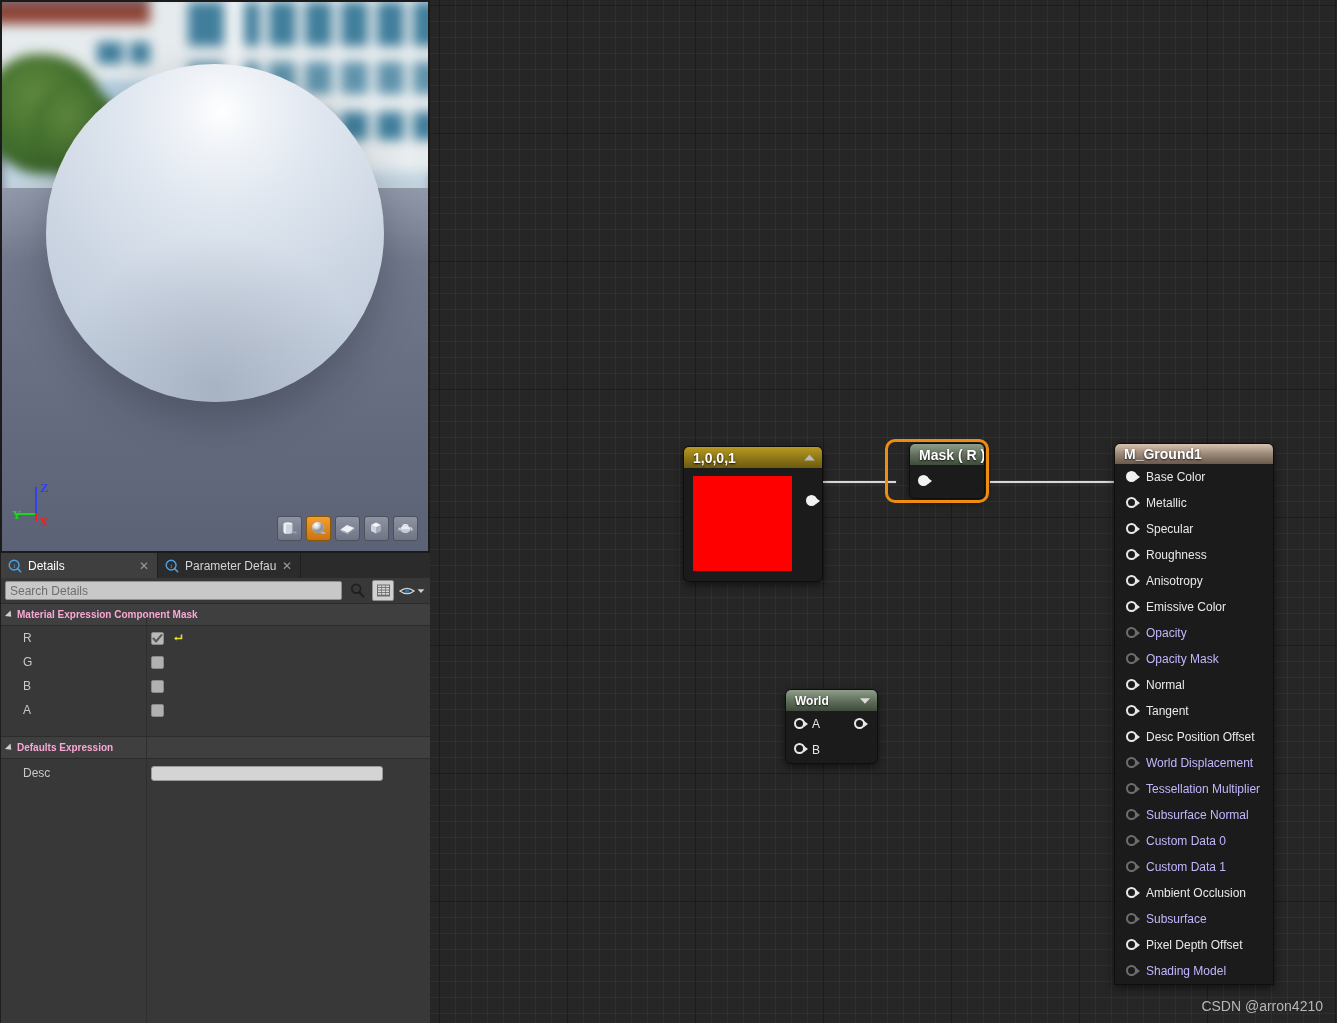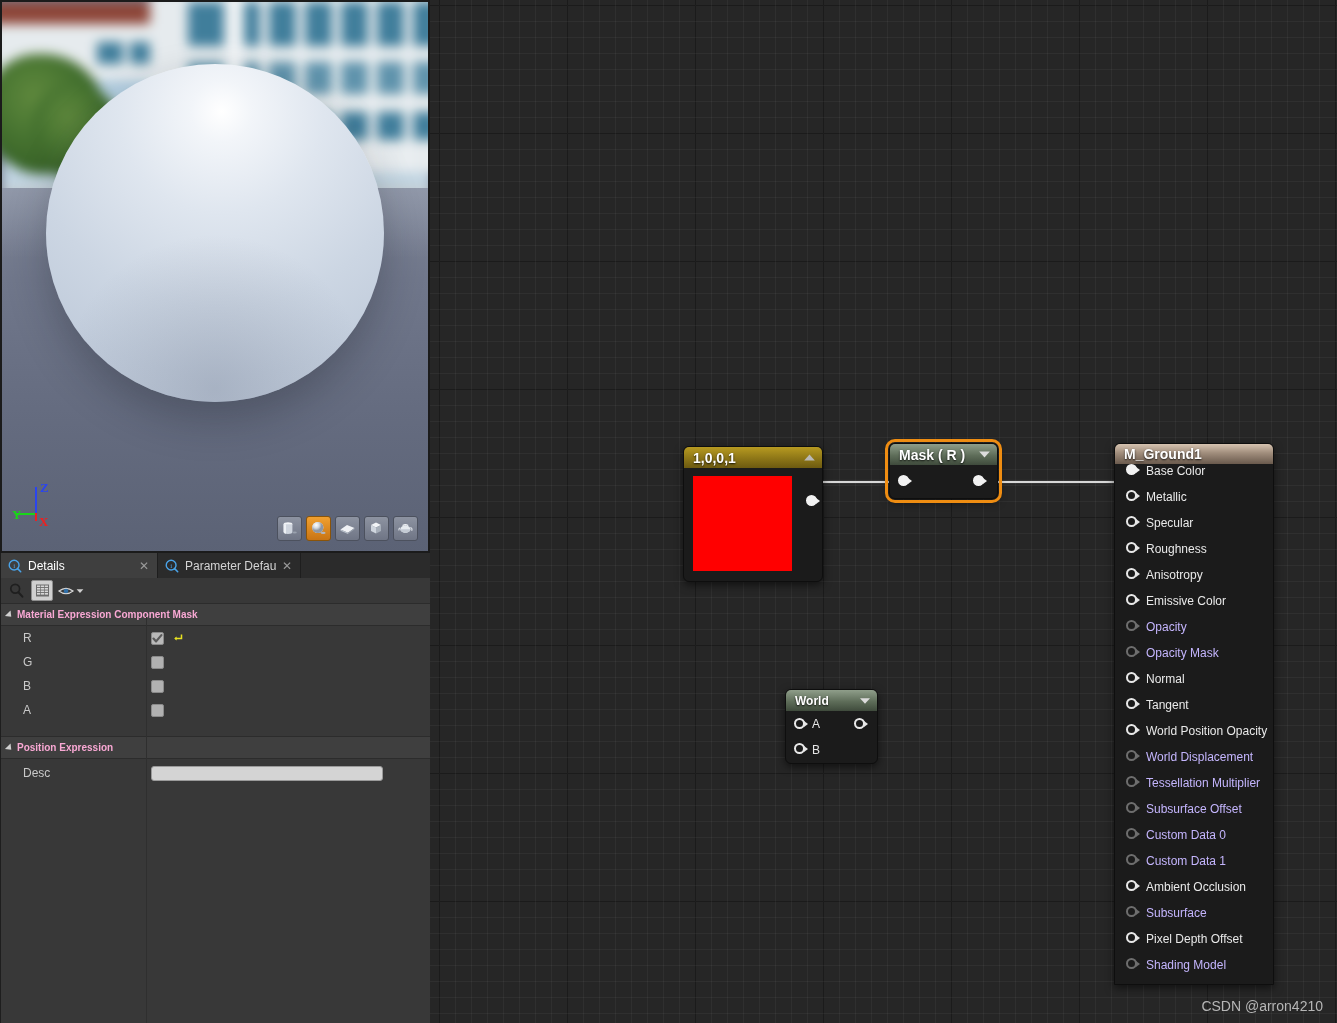--- a/index.html
+++ b/index.html
@@ -216,21 +216,21 @@
   #node-const .node-head{
     background: linear-gradient(180deg,#b79a21 0%, #8d7617 55%, #6d5a10 100%);
   }
   #const-swatch{
     margin:8px 9px 10px 9px; width:99px; height:95px;
   }
   #const-body-row{ display:flex; }
   #const-out{ flex:1; position:relative; }
 
   
-  #node-mask{ left:459px; top:443px; width:109px; }
+  #node-mask{ left:459px; top:443px; width:96px;padding-left:20px; }
   #node-mask .sel-ring{
     position:absolute; inset:-4px; border:3px solid #ef8d12;
     border-radius:10px; pointer-events:none;
   }
   #node-mask .node-head{
     background: linear-gradient(180deg,#8f9e8a 0%, #5e6d59 55%, #3f4b3c 100%);
   }
   #mask-pins{ height:33px; position:relative; }
 
   
@@ -243,21 +243,21 @@
   .ap-row .lbl{ font-size:12px; color:#e6e6e6; margin-left:8px; }
 
   
   #node-mat{ left:684px; top:443px; width:160px; }
   #node-mat .node-body{ border-radius:6px 6px 0 0; }
   #node-mat .node-head{
     background: linear-gradient(180deg,#d6c3b0 0%, #a08d7c 45%, #6a5a4d 100%);
     height:20px;
   }
   .mat-row{
-    height:26px; display:flex; align-items:flex-start; gap:7px;
+    height:26px; display:flex; align-items:center; gap:7px;
     padding-left:11px;
     font-size:12px; color:#e9e9e9;
   }
   .mat-row.disabled{ color:#c4b5fd; }
 
   
   .pin{ width:13px; height:13px; position:relative; flex:0 0 13px; }
   .pin .ring{
     position:absolute; left:0; top:0; width:11px; height:11px;
     border-radius:50%; border:2px solid #e8e8e8; background:transparent;
@@ -405,20 +405,23 @@
             <circle cx="7" cy="7" r="5.6" fill="none" stroke="#4aa3e8" stroke-width="1.6"></circle>
             <text x="7" y="10" font-size="8" fill="#4aa3e8" text-anchor="middle" font-family="Liberation Serif, serif">i</text>
             <path d="M11 11 L14.5 14.5" stroke="#4aa3e8" stroke-width="1.8" stroke-linecap="round"></path>
           </svg>
           <span class="tab-label">Parameter Defaults</span>
           <span class="tab-close">✕</span>
         </div>
       </div>
 
       <div id="search-row">
+        <div id="search-input">
+          <span class="ph">Search Details</span>
+        </div>
         <div class="icon-btn">
           <svg width="17" height="17" viewBox="0 0 17 17">
             <circle cx="7.2" cy="6.8" r="4.4" fill="none" stroke="#1f1f1f" stroke-width="1.7"></circle>
             <path d="M10.4 10.2 L14.4 14.6" stroke="#1f1f1f" stroke-width="2.1" stroke-linecap="round"></path>
           </svg>
         </div>
         <div class="icon-btn framed">
           <svg width="15" height="15" viewBox="0 0 15 15">
             <rect x="1" y="1.5" width="13" height="12" fill="#6d6d6d"></rect>
             <g fill="#d8d8d8">
@@ -482,21 +485,21 @@
       <div class="prop-row">
         <span class="name">A</span>
         <span class="val">
             <span class="cb"></span>
           </span>
       </div>
       <div class="spacer-row"></div>
 
       <div class="cat-row">
         <span class="tri"></span>
-        <span class="cat-title">Position Expression</span>
+        <span class="cat-title">Defaults Expression</span>
       </div>
       <div class="prop-row" style="height:28px;">
         <span class="name">Desc</span>
         <span class="val">
           <input class="txt-field" type="text" value="" style="">
         </span>
       </div>
       <div class="panel-fill" style="height:180px;"></div>
       <div class="vline"></div>
     </div>
@@ -652,42 +655,42 @@
                 <span class="ring"></span>
                 <span class="arrow"></span>
               </span>
               <span>Tangent</span>
             </div>
             <div class="mat-row">
               <span class="pin">
                 <span class="ring"></span>
                 <span class="arrow"></span>
               </span>
-              <span>World Position Opacity</span>
+              <span>Desc Position Offset</span>
             </div>
             <div class="mat-row disabled">
               <span class="pin dim">
                 <span class="ring"></span>
                 <span class="arrow"></span>
               </span>
               <span>World Displacement</span>
             </div>
             <div class="mat-row disabled">
               <span class="pin dim">
                 <span class="ring"></span>
                 <span class="arrow"></span>
               </span>
               <span>Tessellation Multiplier</span>
             </div>
             <div class="mat-row disabled">
               <span class="pin dim">
                 <span class="ring"></span>
                 <span class="arrow"></span>
               </span>
-              <span>Subsurface Offset</span>
+              <span>Subsurface Normal</span>
             </div>
             <div class="mat-row disabled">
               <span class="pin dim">
                 <span class="ring"></span>
                 <span class="arrow"></span>
               </span>
               <span>Custom Data 0</span>
             </div>
             <div class="mat-row disabled">
               <span class="pin dim">

